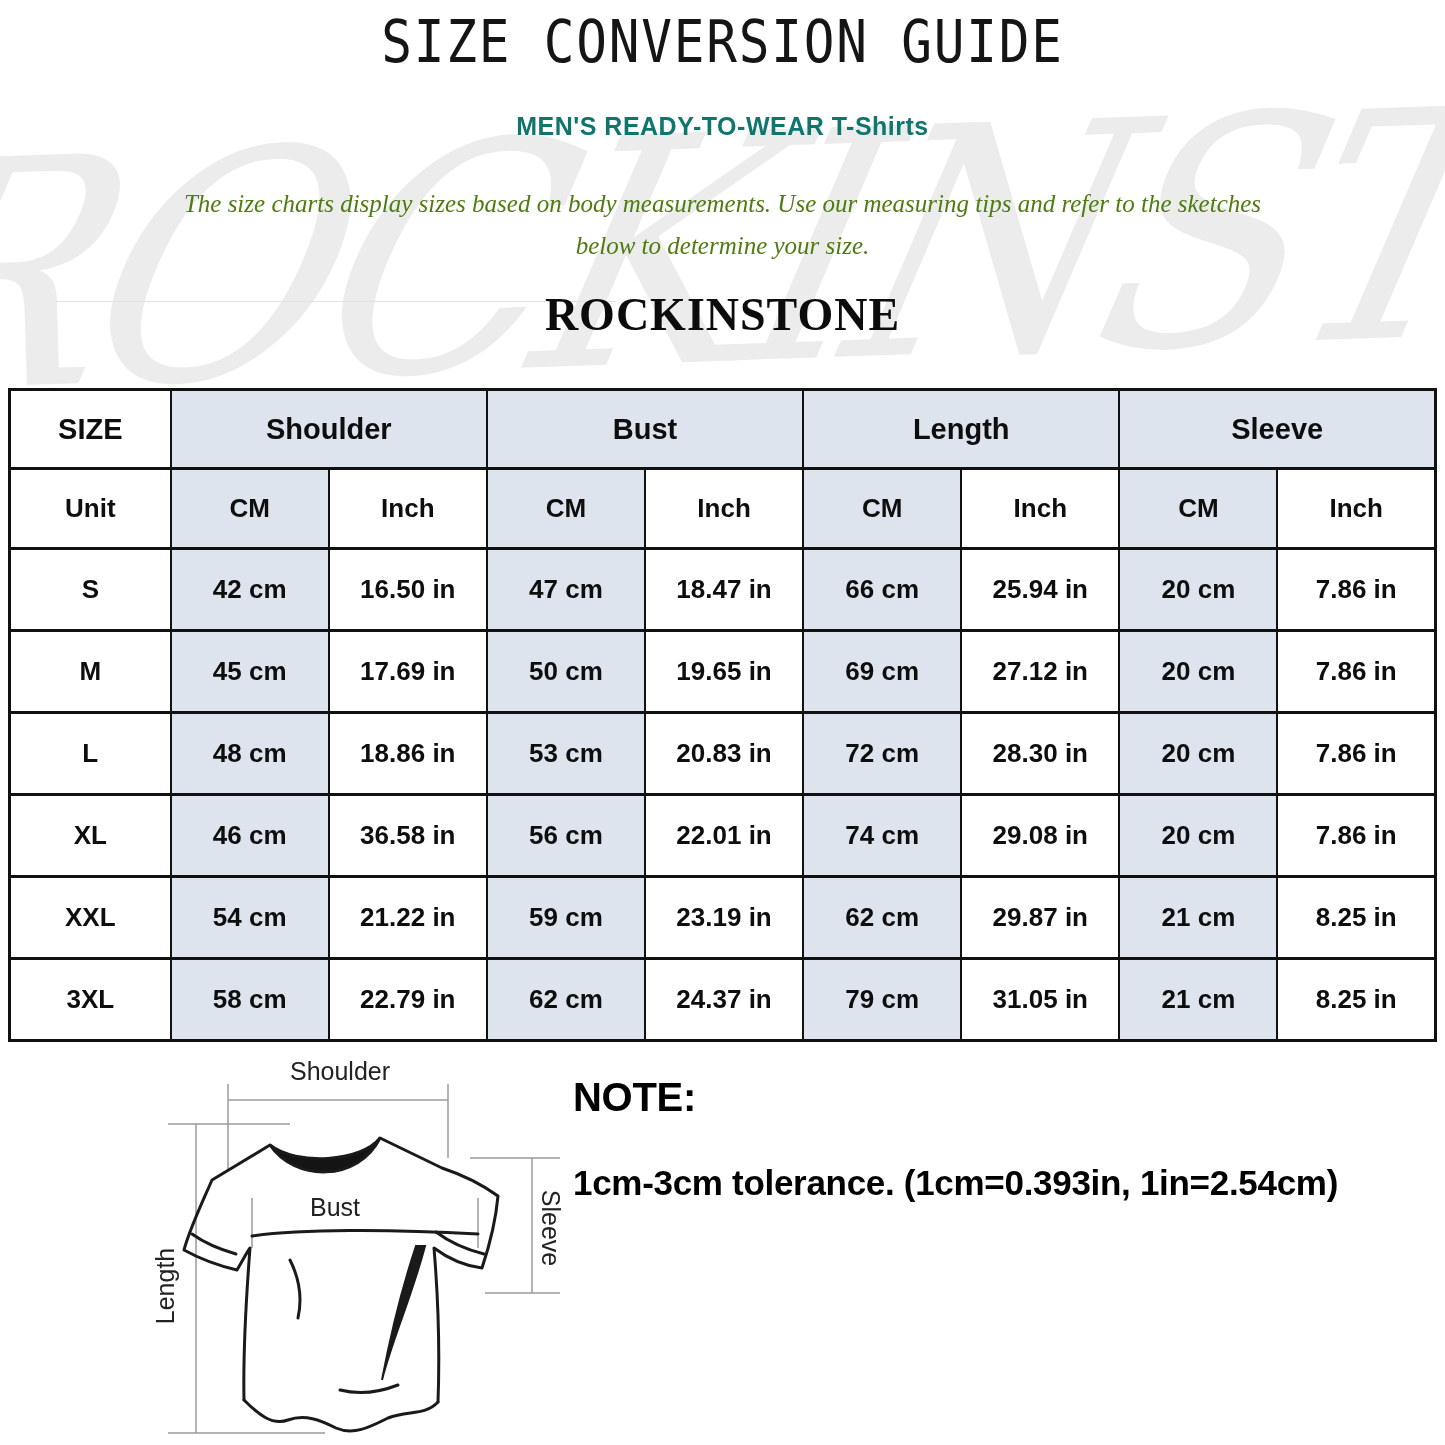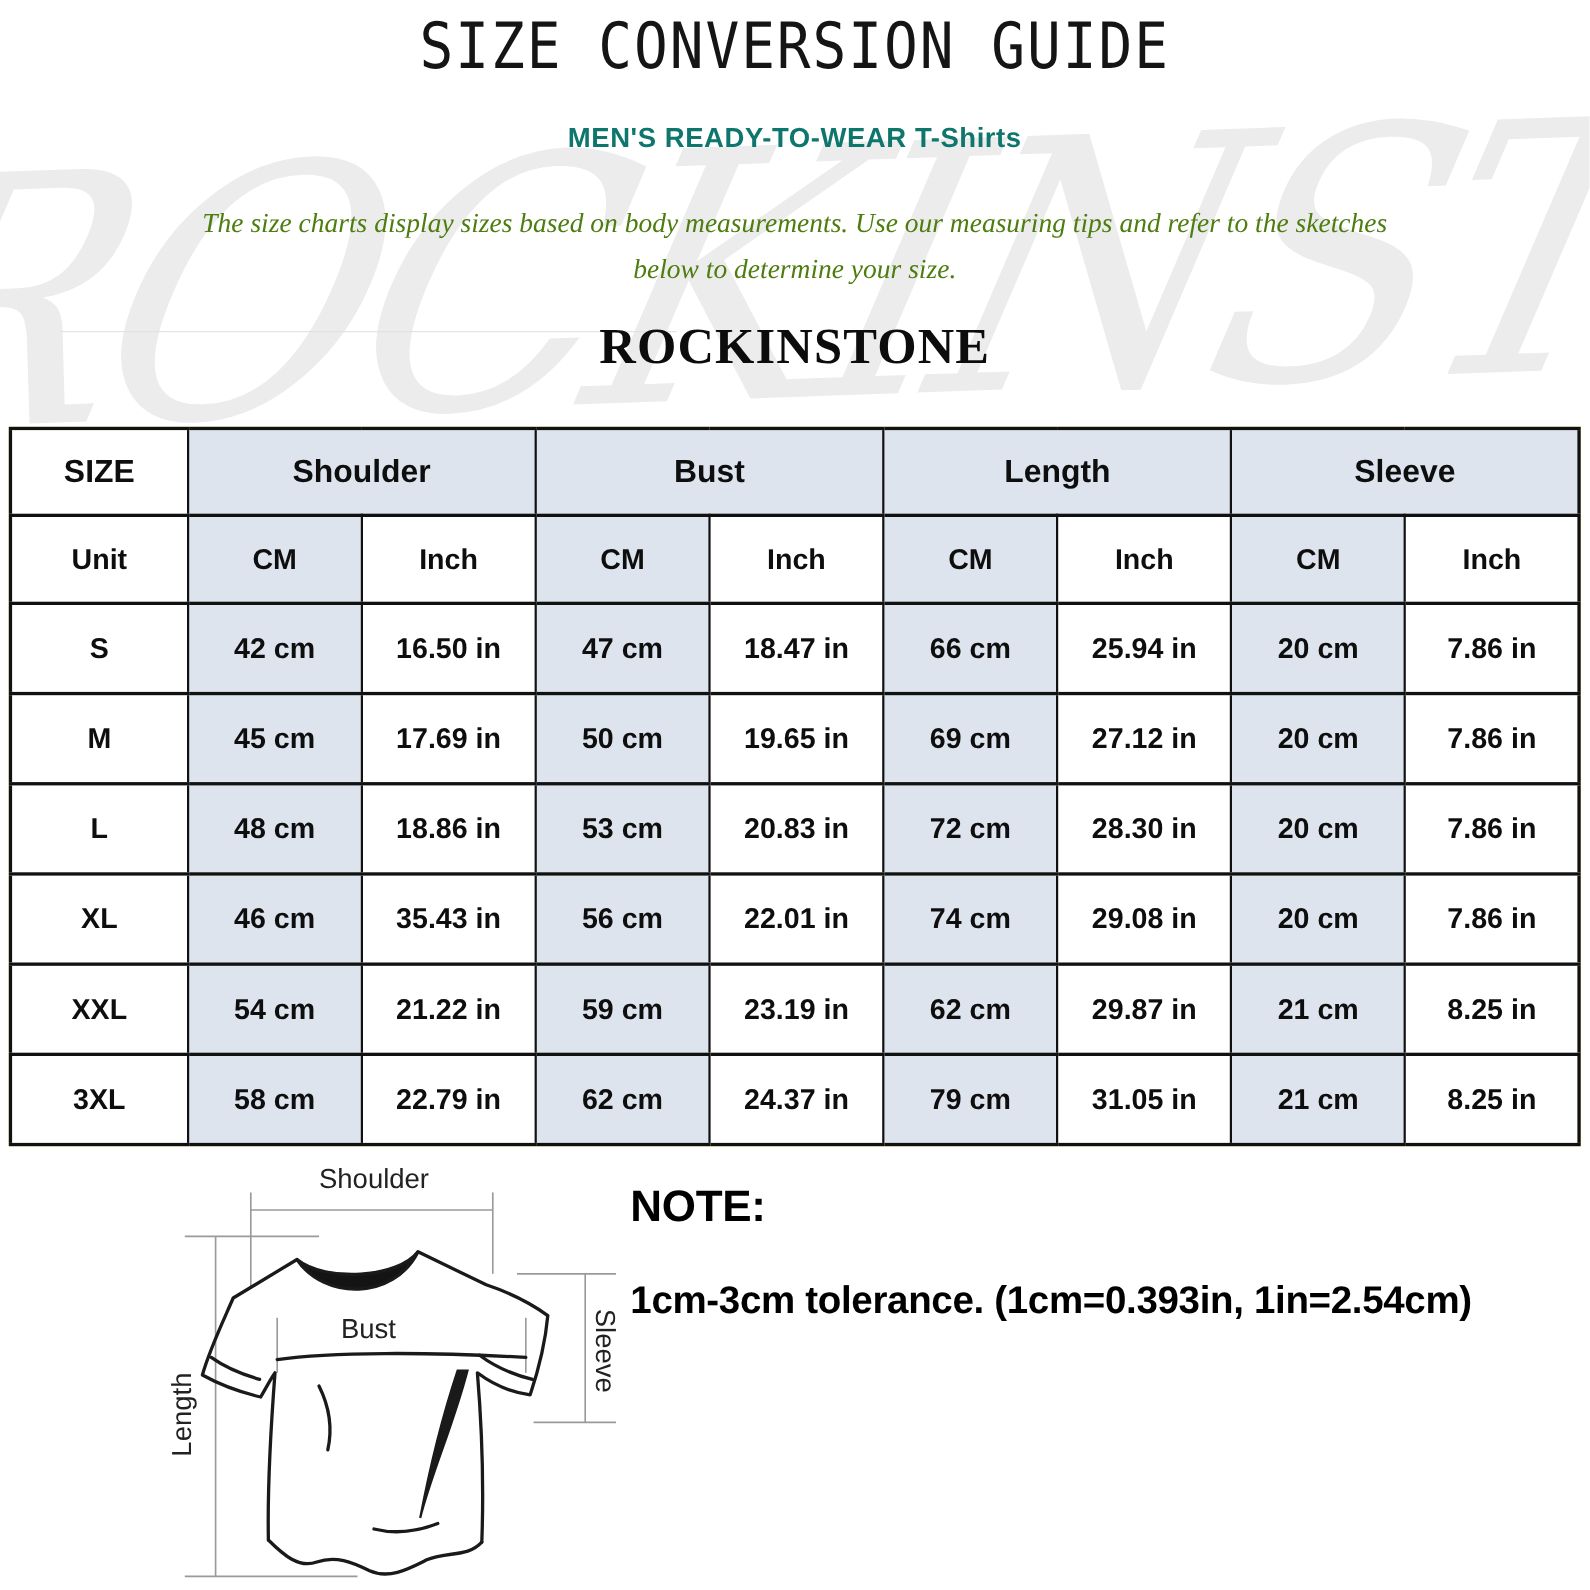--- a/index.html
+++ b/index.html
@@ -137,21 +137,21 @@
       <td class="hl">53 cm</td>
       <td>20.83 in</td>
       <td class="hl">72 cm</td>
       <td>28.30 in</td>
       <td class="hl">20 cm</td>
       <td>7.86 in</td>
     </tr>
     <tr>
       <td>XL</td>
       <td class="hl">46 cm</td>
-      <td>35.43 in</td>
+      <td>36.58 in</td>
       <td class="hl">56 cm</td>
       <td>22.01 in</td>
       <td class="hl">74 cm</td>
       <td>29.08 in</td>
       <td class="hl">20 cm</td>
       <td>7.86 in</td>
     </tr>
     <tr>
       <td>XXL</td>
       <td class="hl">54 cm</td>

